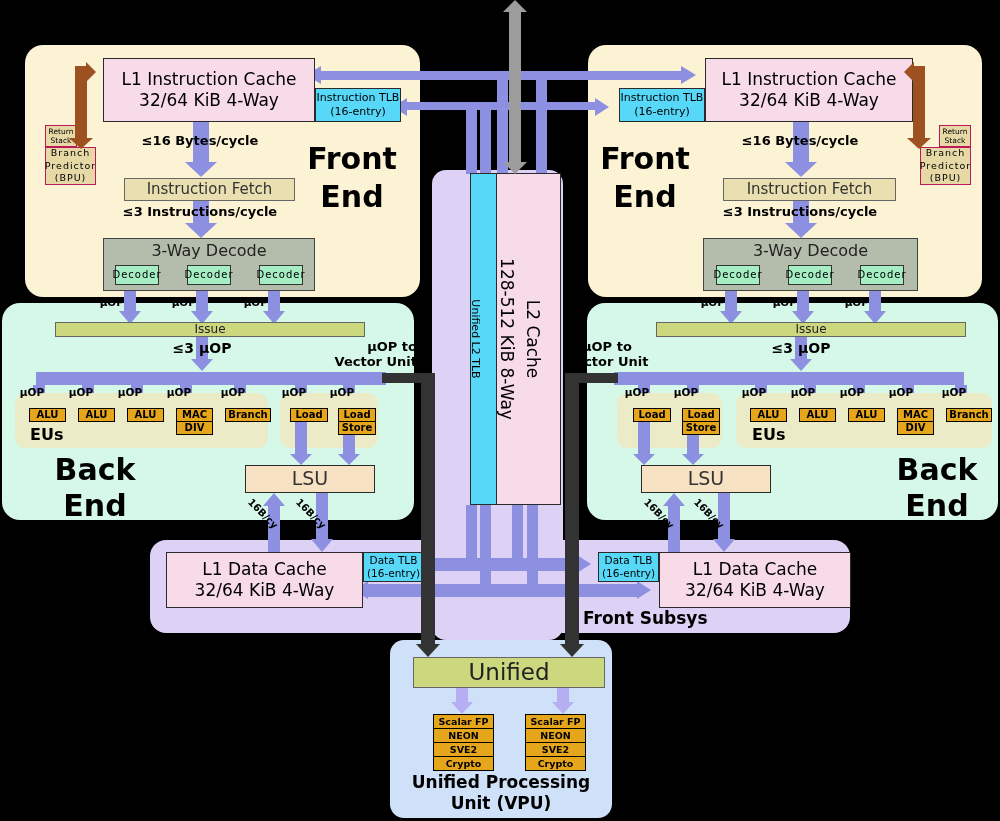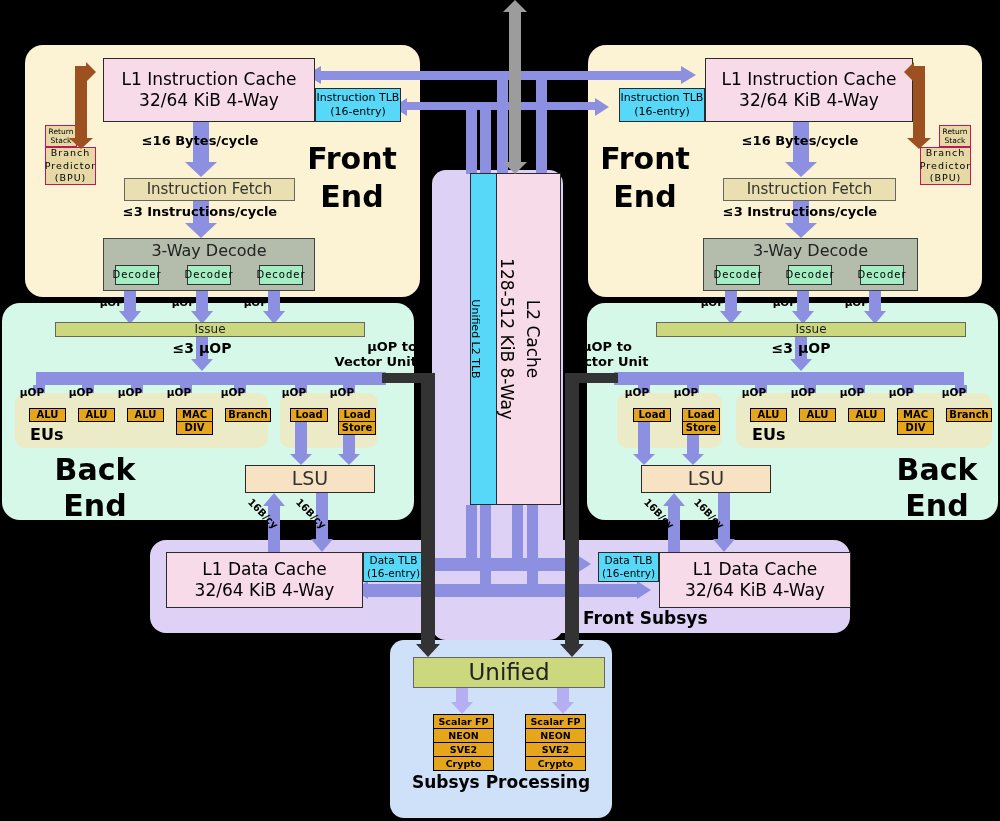--- a/index.html
+++ b/index.html
@@ -350,16 +350,17 @@
   <div class="box gold" style="left:425px;top:714px;width:61px;height:15px;font-size:9.5px;">Scalar FP</div>
   <div class="box gold" style="left:425px;top:728px;width:61px;height:15px;font-size:9.5px;">NEON</div>
   <div class="box gold" style="left:425px;top:742px;width:61px;height:15px;font-size:9.5px;">SVE2</div>
   <div class="box gold" style="left:425px;top:756px;width:61px;height:15px;font-size:9.5px;">Crypto</div>
   <div class="box gold" style="left:517px;top:714px;width:61px;height:15px;font-size:9.5px;">Scalar FP</div>
   <div class="box gold" style="left:517px;top:728px;width:61px;height:15px;font-size:9.5px;">NEON</div>
   <div class="box gold" style="left:517px;top:742px;width:61px;height:15px;font-size:9.5px;">SVE2</div>
   <div class="box gold" style="left:517px;top:756px;width:61px;height:15px;font-size:9.5px;">Crypto</div>
 
   <div class="lab b" style="left:390px;top:772px;width:222px;font-size:17px;line-height:21px;">
-    <div>Subsys Processing</div>
+    <div>Unified Processing</div>
+    <div>Unit (VPU)</div>
   </div>
 
 </div>
 
 </body></html>

